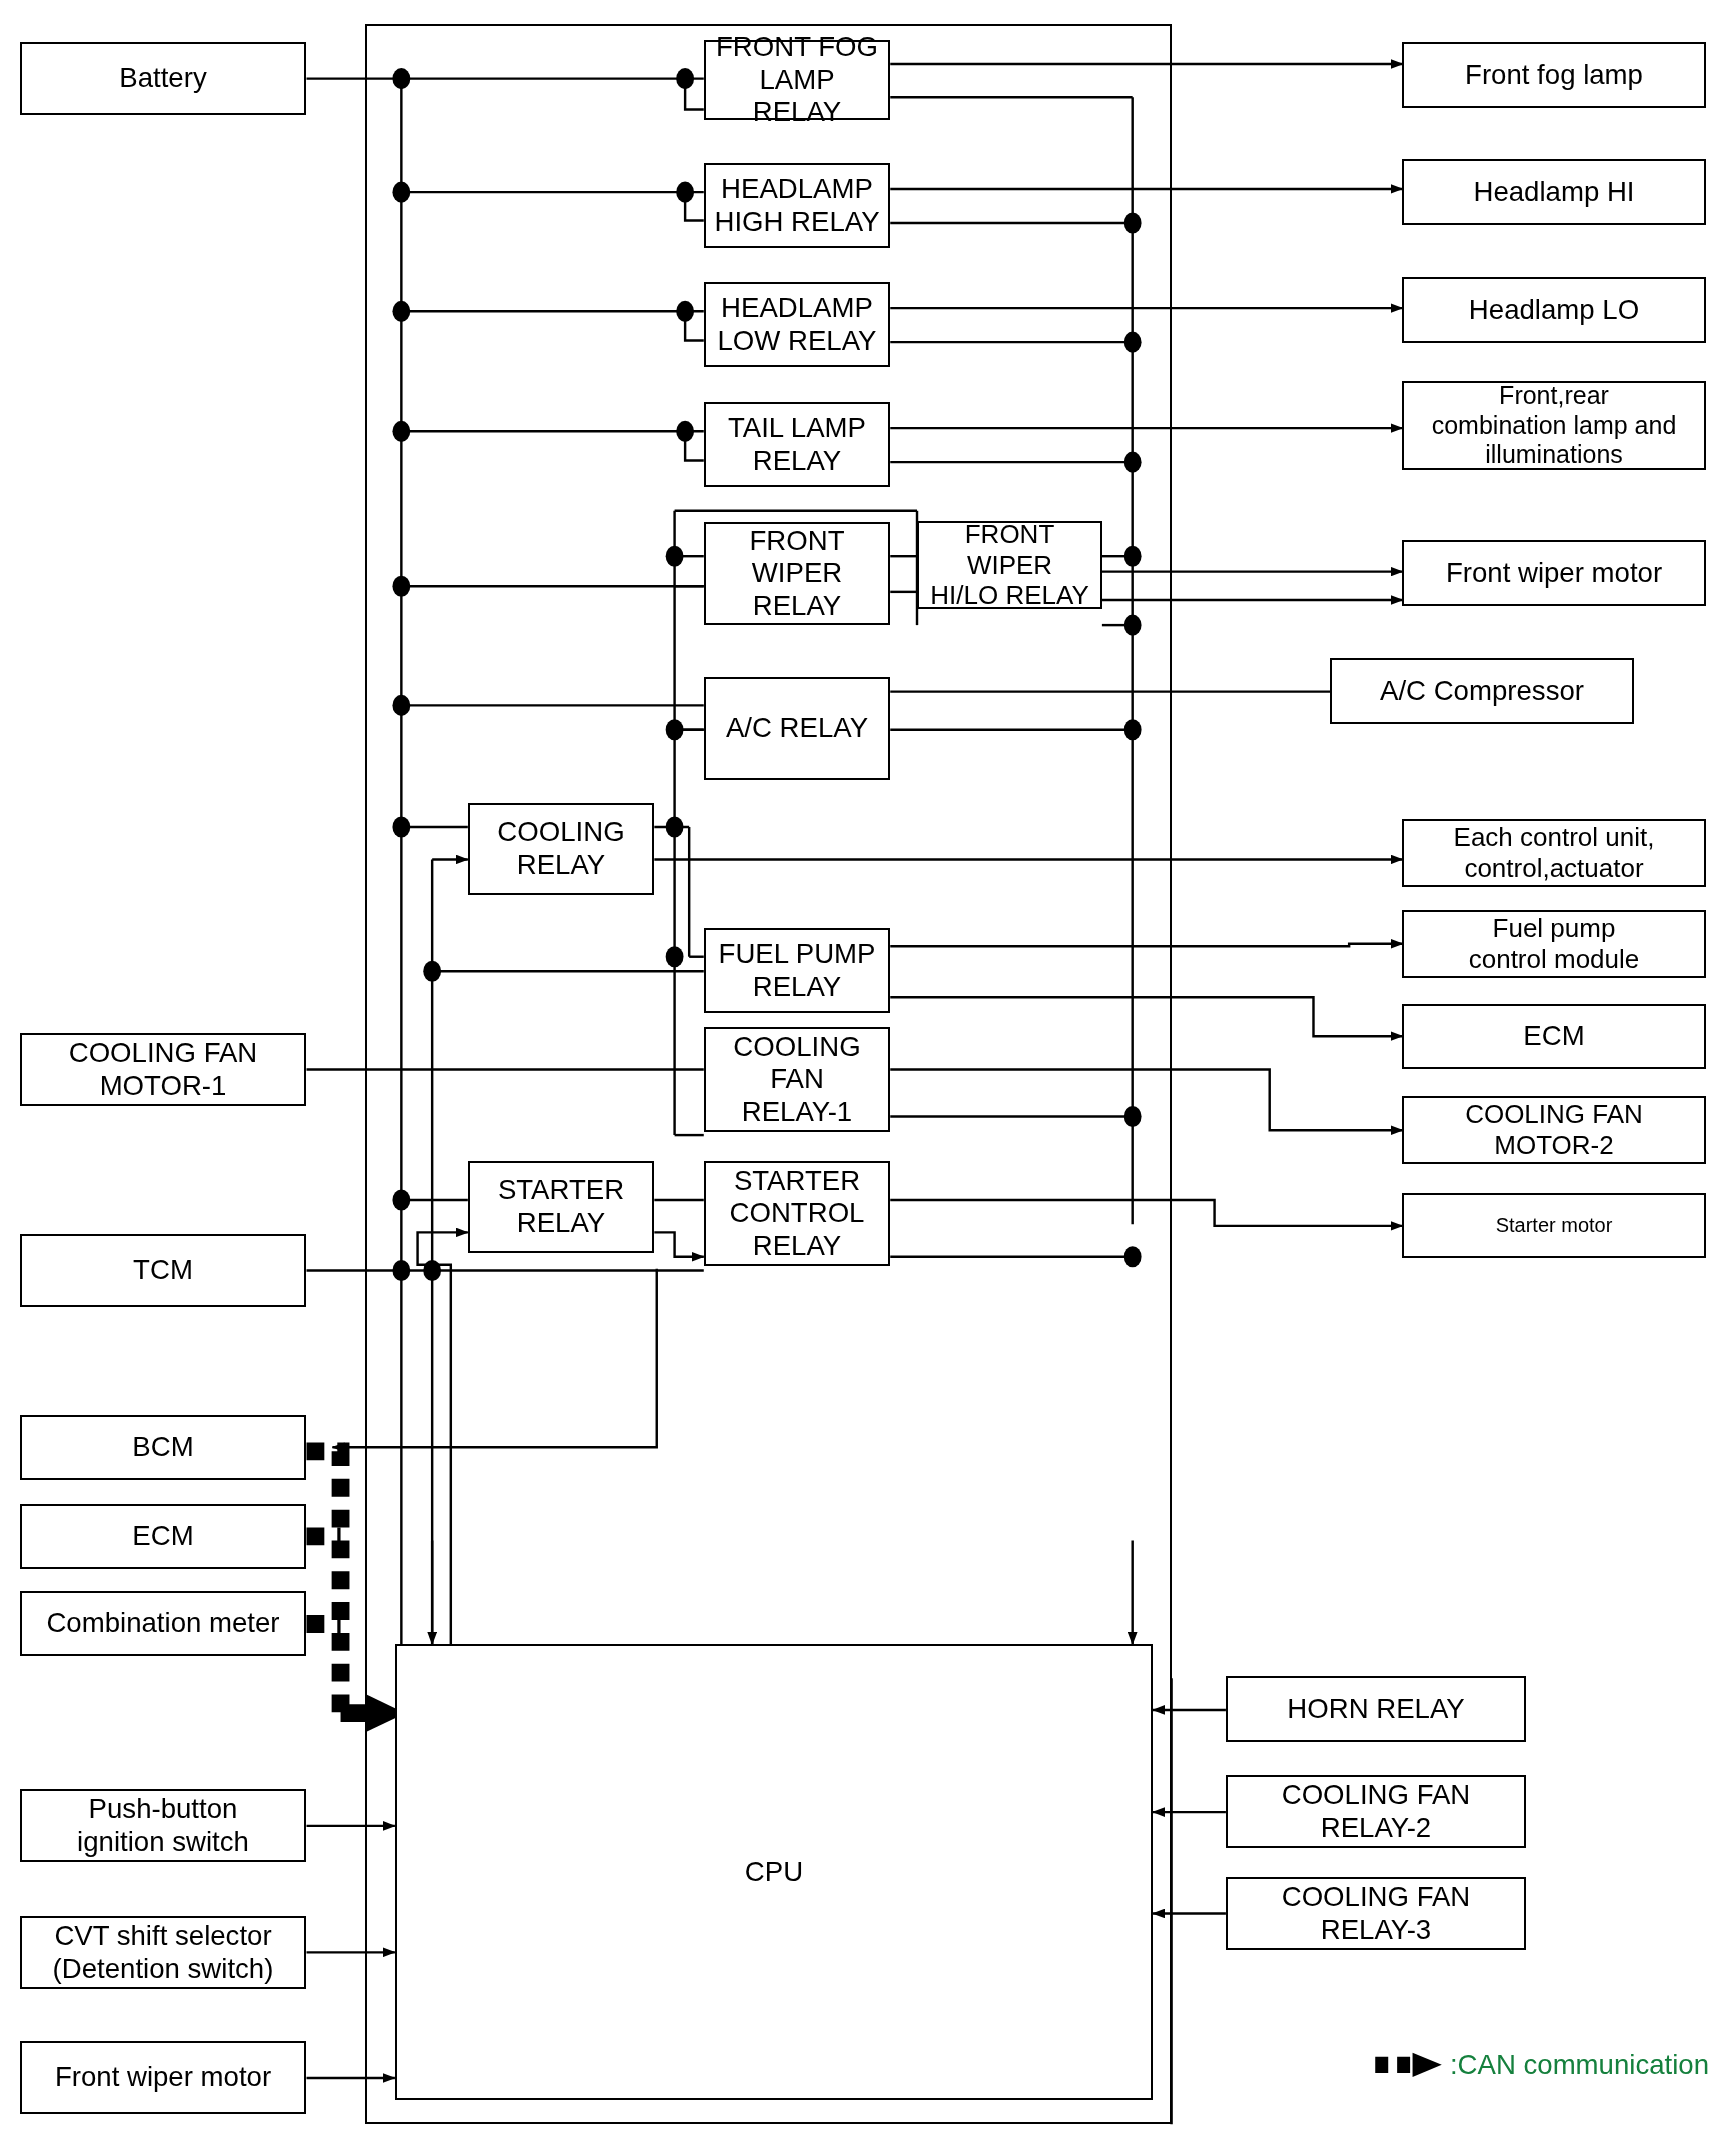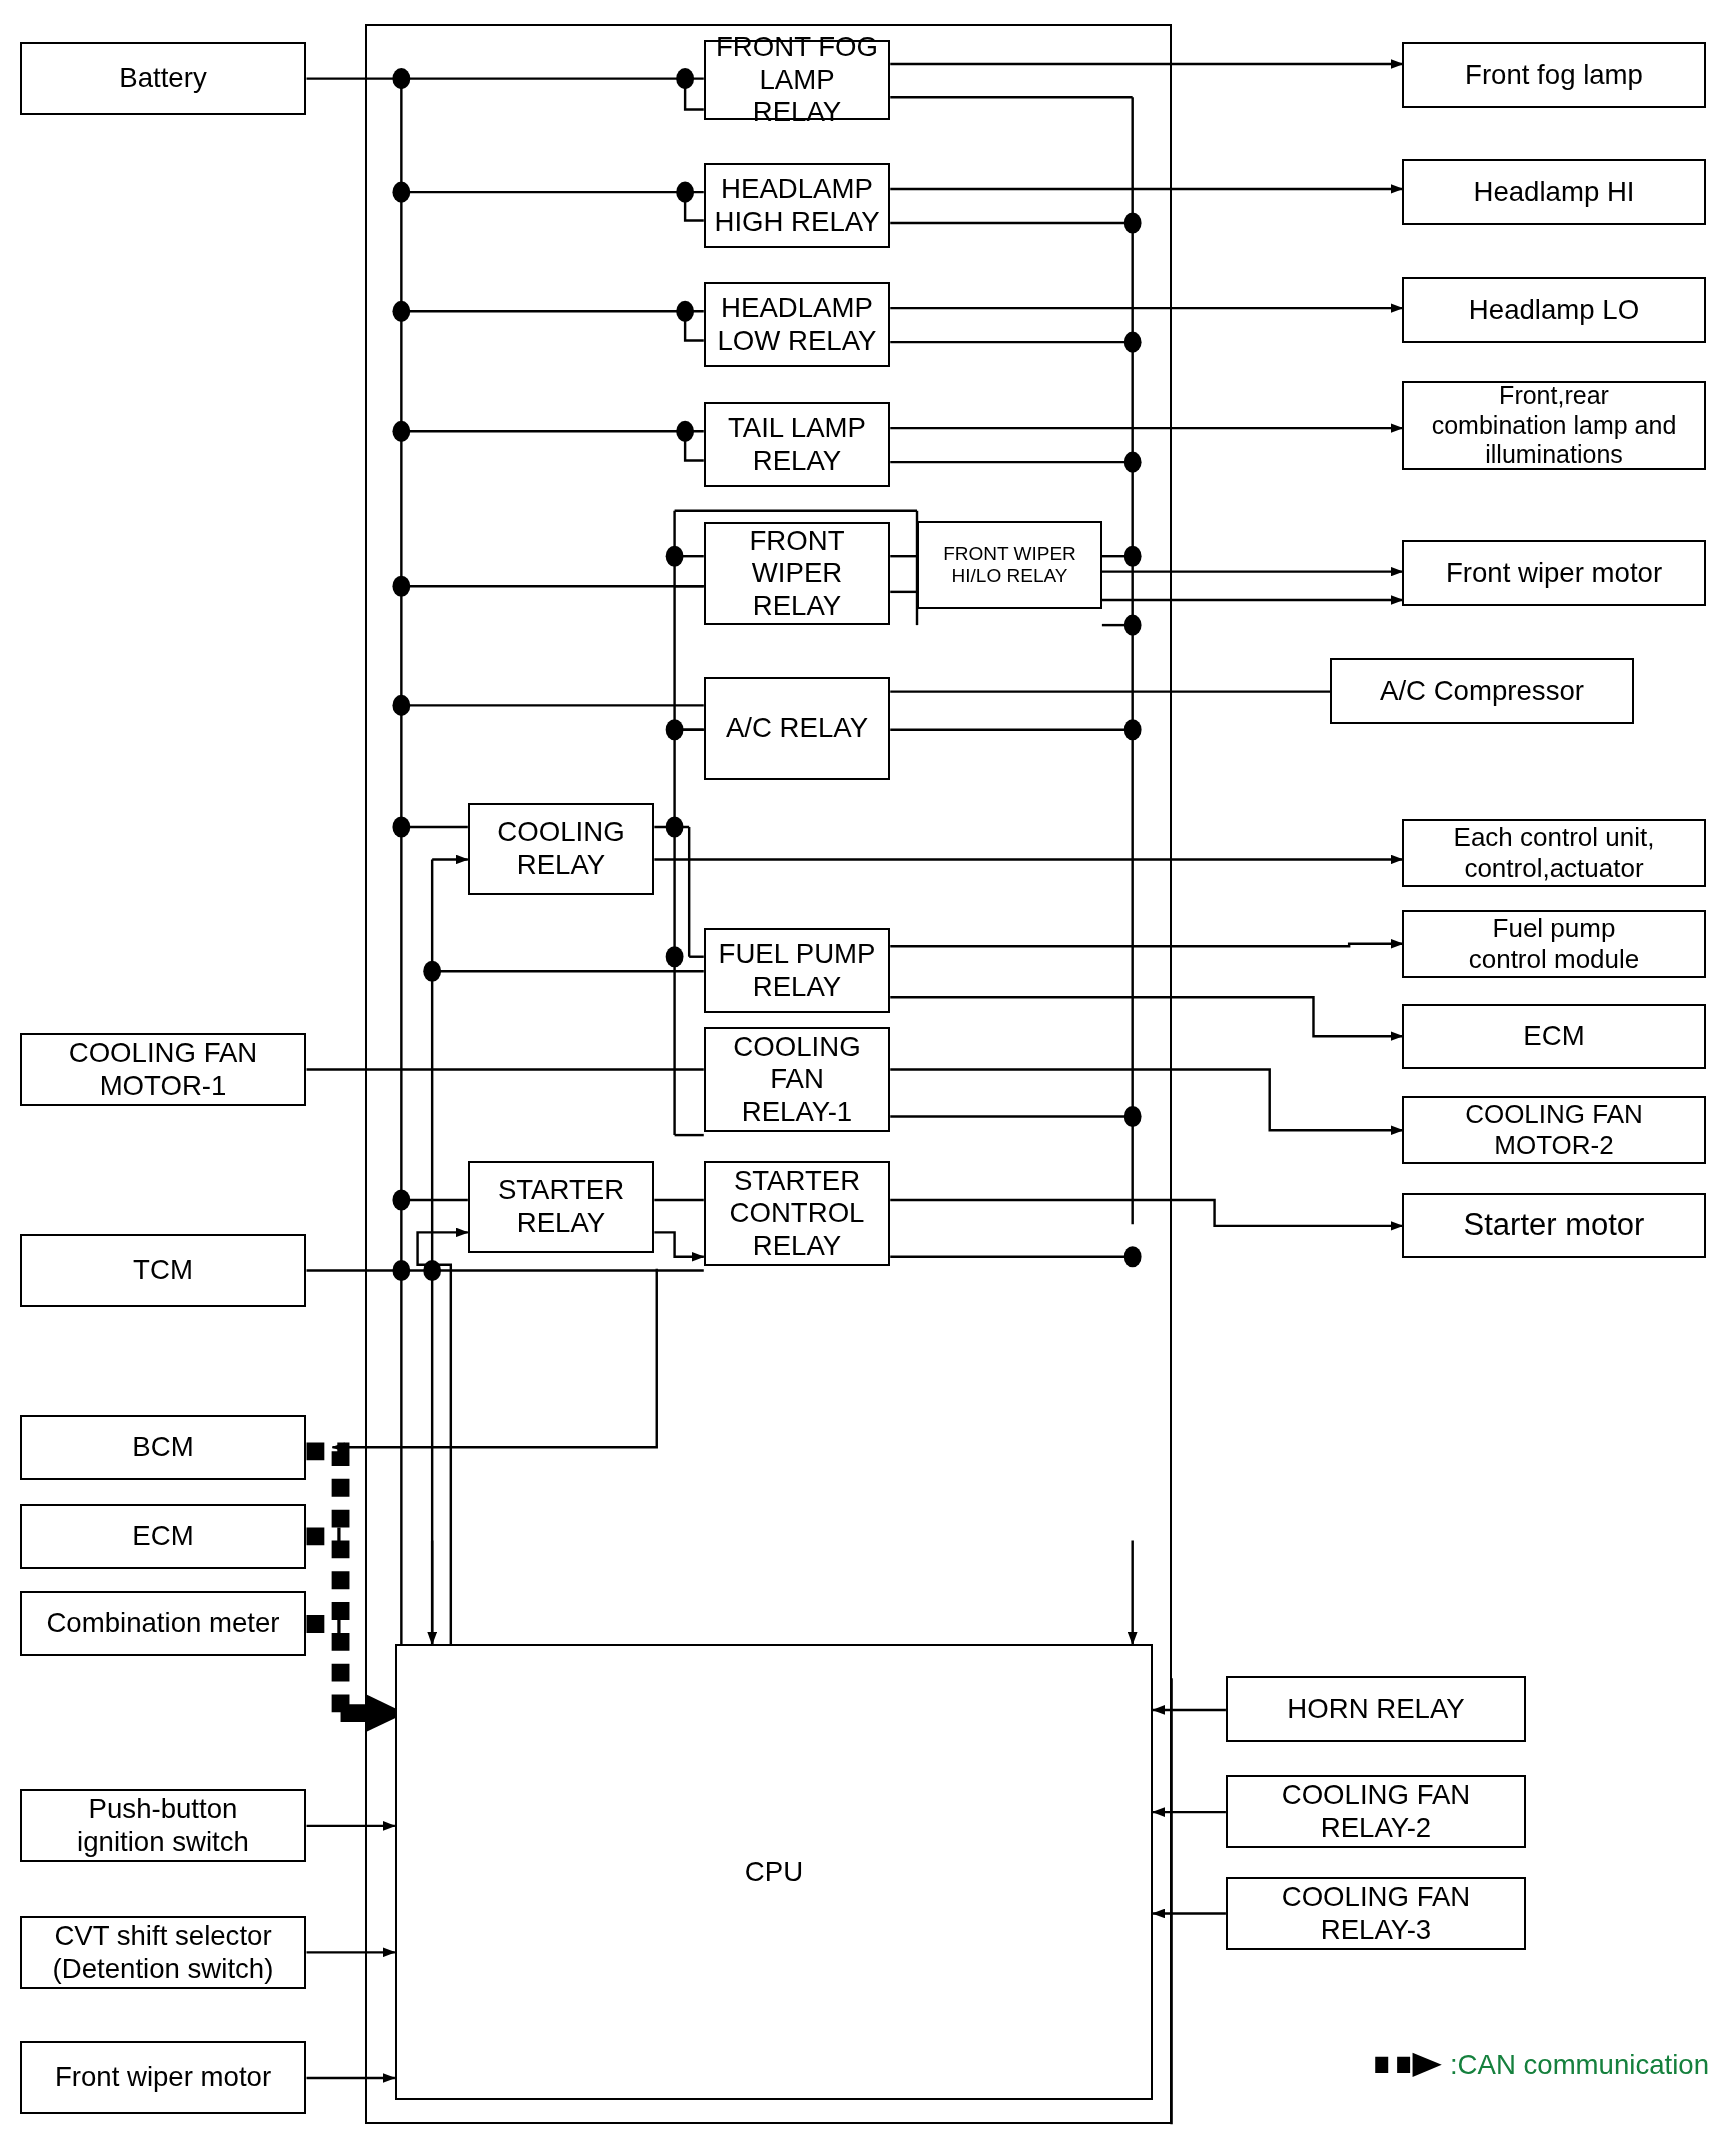--- a/index.html
+++ b/index.html
@@ -249,21 +249,21 @@
     <div class="box" style="left: 704px; top: 1027px; width: 186px; height: 105px; font-size: 27.6px;">
       <span>COOLING
 FAN
 RELAY-1</span>
     </div>
     <div class="box" style="left: 704px; top: 1161px; width: 186px; height: 105px; font-size: 27.6px;">
       <span>STARTER
 CONTROL
 RELAY</span>
     </div>
-    <div class="box" style="left: 917px; top: 521px; width: 185px; height: 88px; font-size: 19px;">
+    <div class="box" style="left: 917px; top: 521px; width: 185px; height: 88px; font-size: 26px;">
       <span>FRONT WIPER
 HI/LO RELAY</span>
     </div>
     <div class="box" style="left: 468px; top: 803px; width: 186px; height: 92px; font-size: 27.6px;">
       <span>COOLING
 RELAY</span>
     </div>
     <div class="box" style="left: 468px; top: 1161px; width: 186px; height: 92px; font-size: 27.6px;">
       <span>STARTER
 RELAY</span>
@@ -296,21 +296,21 @@
       <span>Fuel pump
 control module</span>
     </div>
     <div class="box" style="left: 1402px; top: 1004px; width: 304px; height: 65px; font-size: 27.6px;">
       <span>ECM</span>
     </div>
     <div class="box" style="left: 1402px; top: 1096px; width: 304px; height: 68px; font-size: 26px;">
       <span>COOLING FAN
 MOTOR-2</span>
     </div>
-    <div class="box" style="left: 1402px; top: 1193px; width: 304px; height: 65px; font-size: 31px;">
+    <div class="box" style="left: 1402px; top: 1193px; width: 304px; height: 65px; font-size: 20px;">
       <span>Starter motor</span>
     </div>
     <div class="box" style="left: 1226px; top: 1676px; width: 300px; height: 66px; font-size: 27.6px;">
       <span>HORN RELAY</span>
     </div>
     <div class="box" style="left: 1226px; top: 1775px; width: 300px; height: 73px; font-size: 27.6px;">
       <span>COOLING FAN
 RELAY-2</span>
     </div>
     <div class="box" style="left: 1226px; top: 1877px; width: 300px; height: 73px; font-size: 27.6px;">

